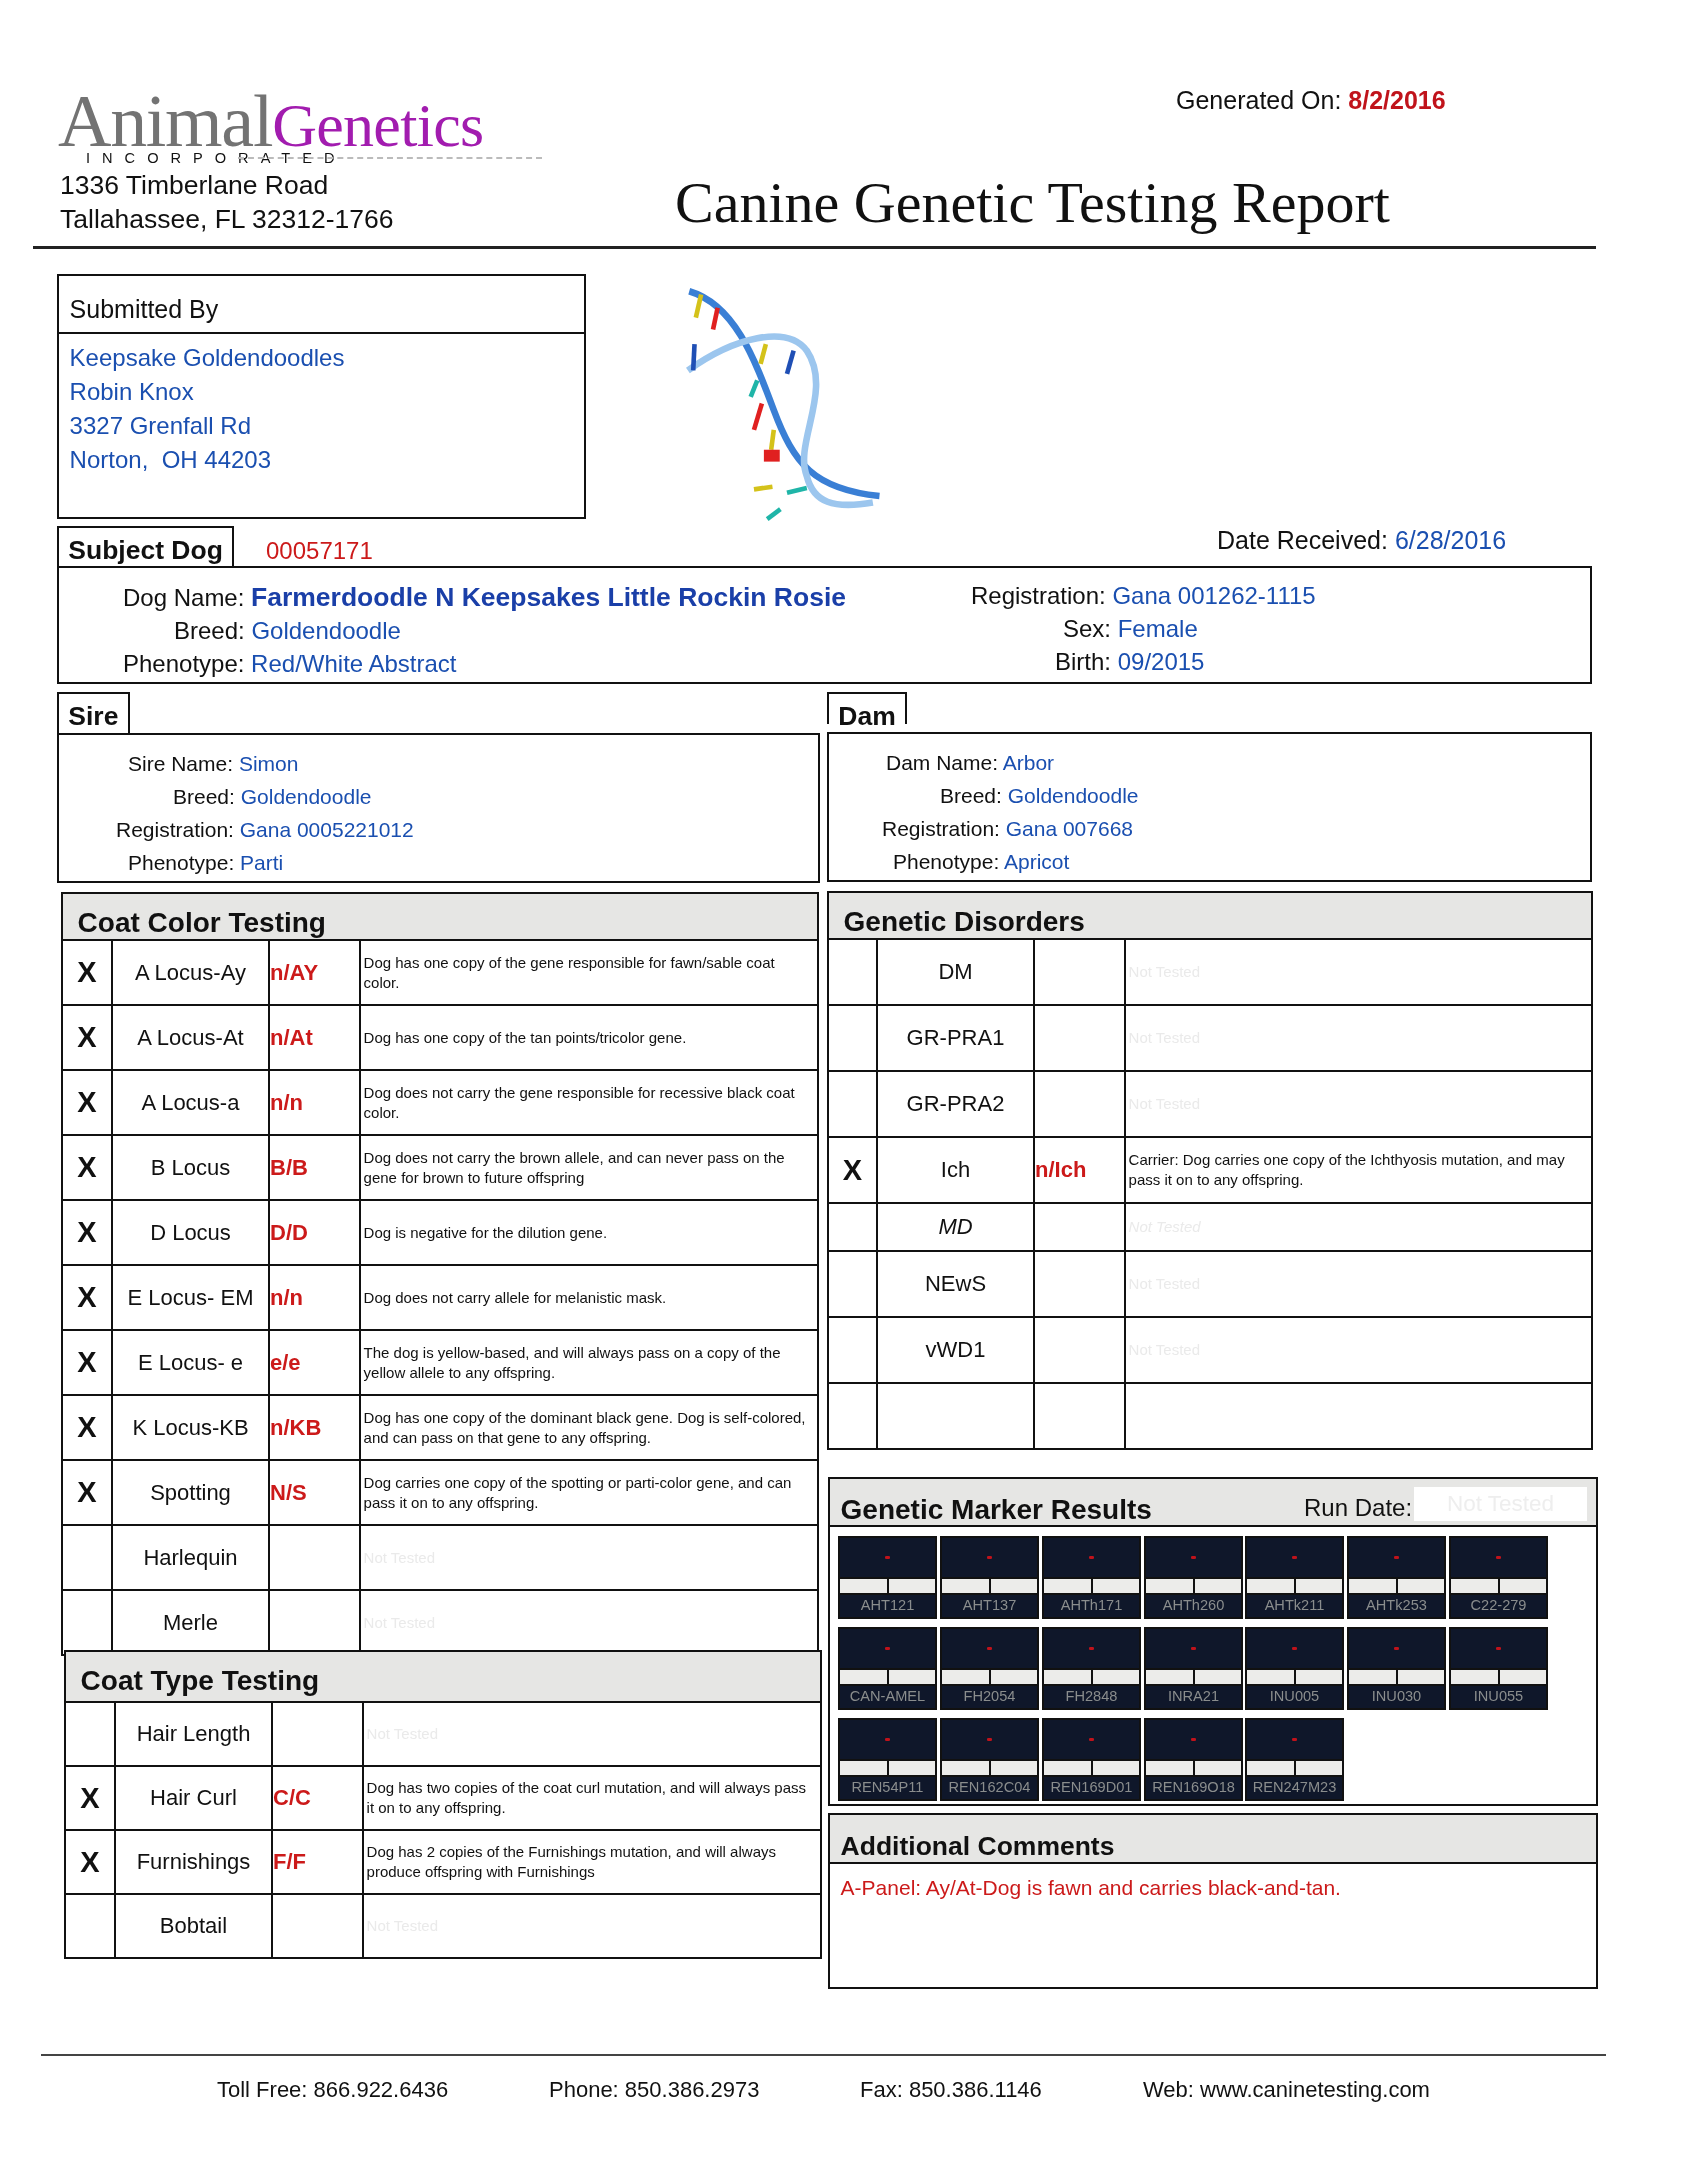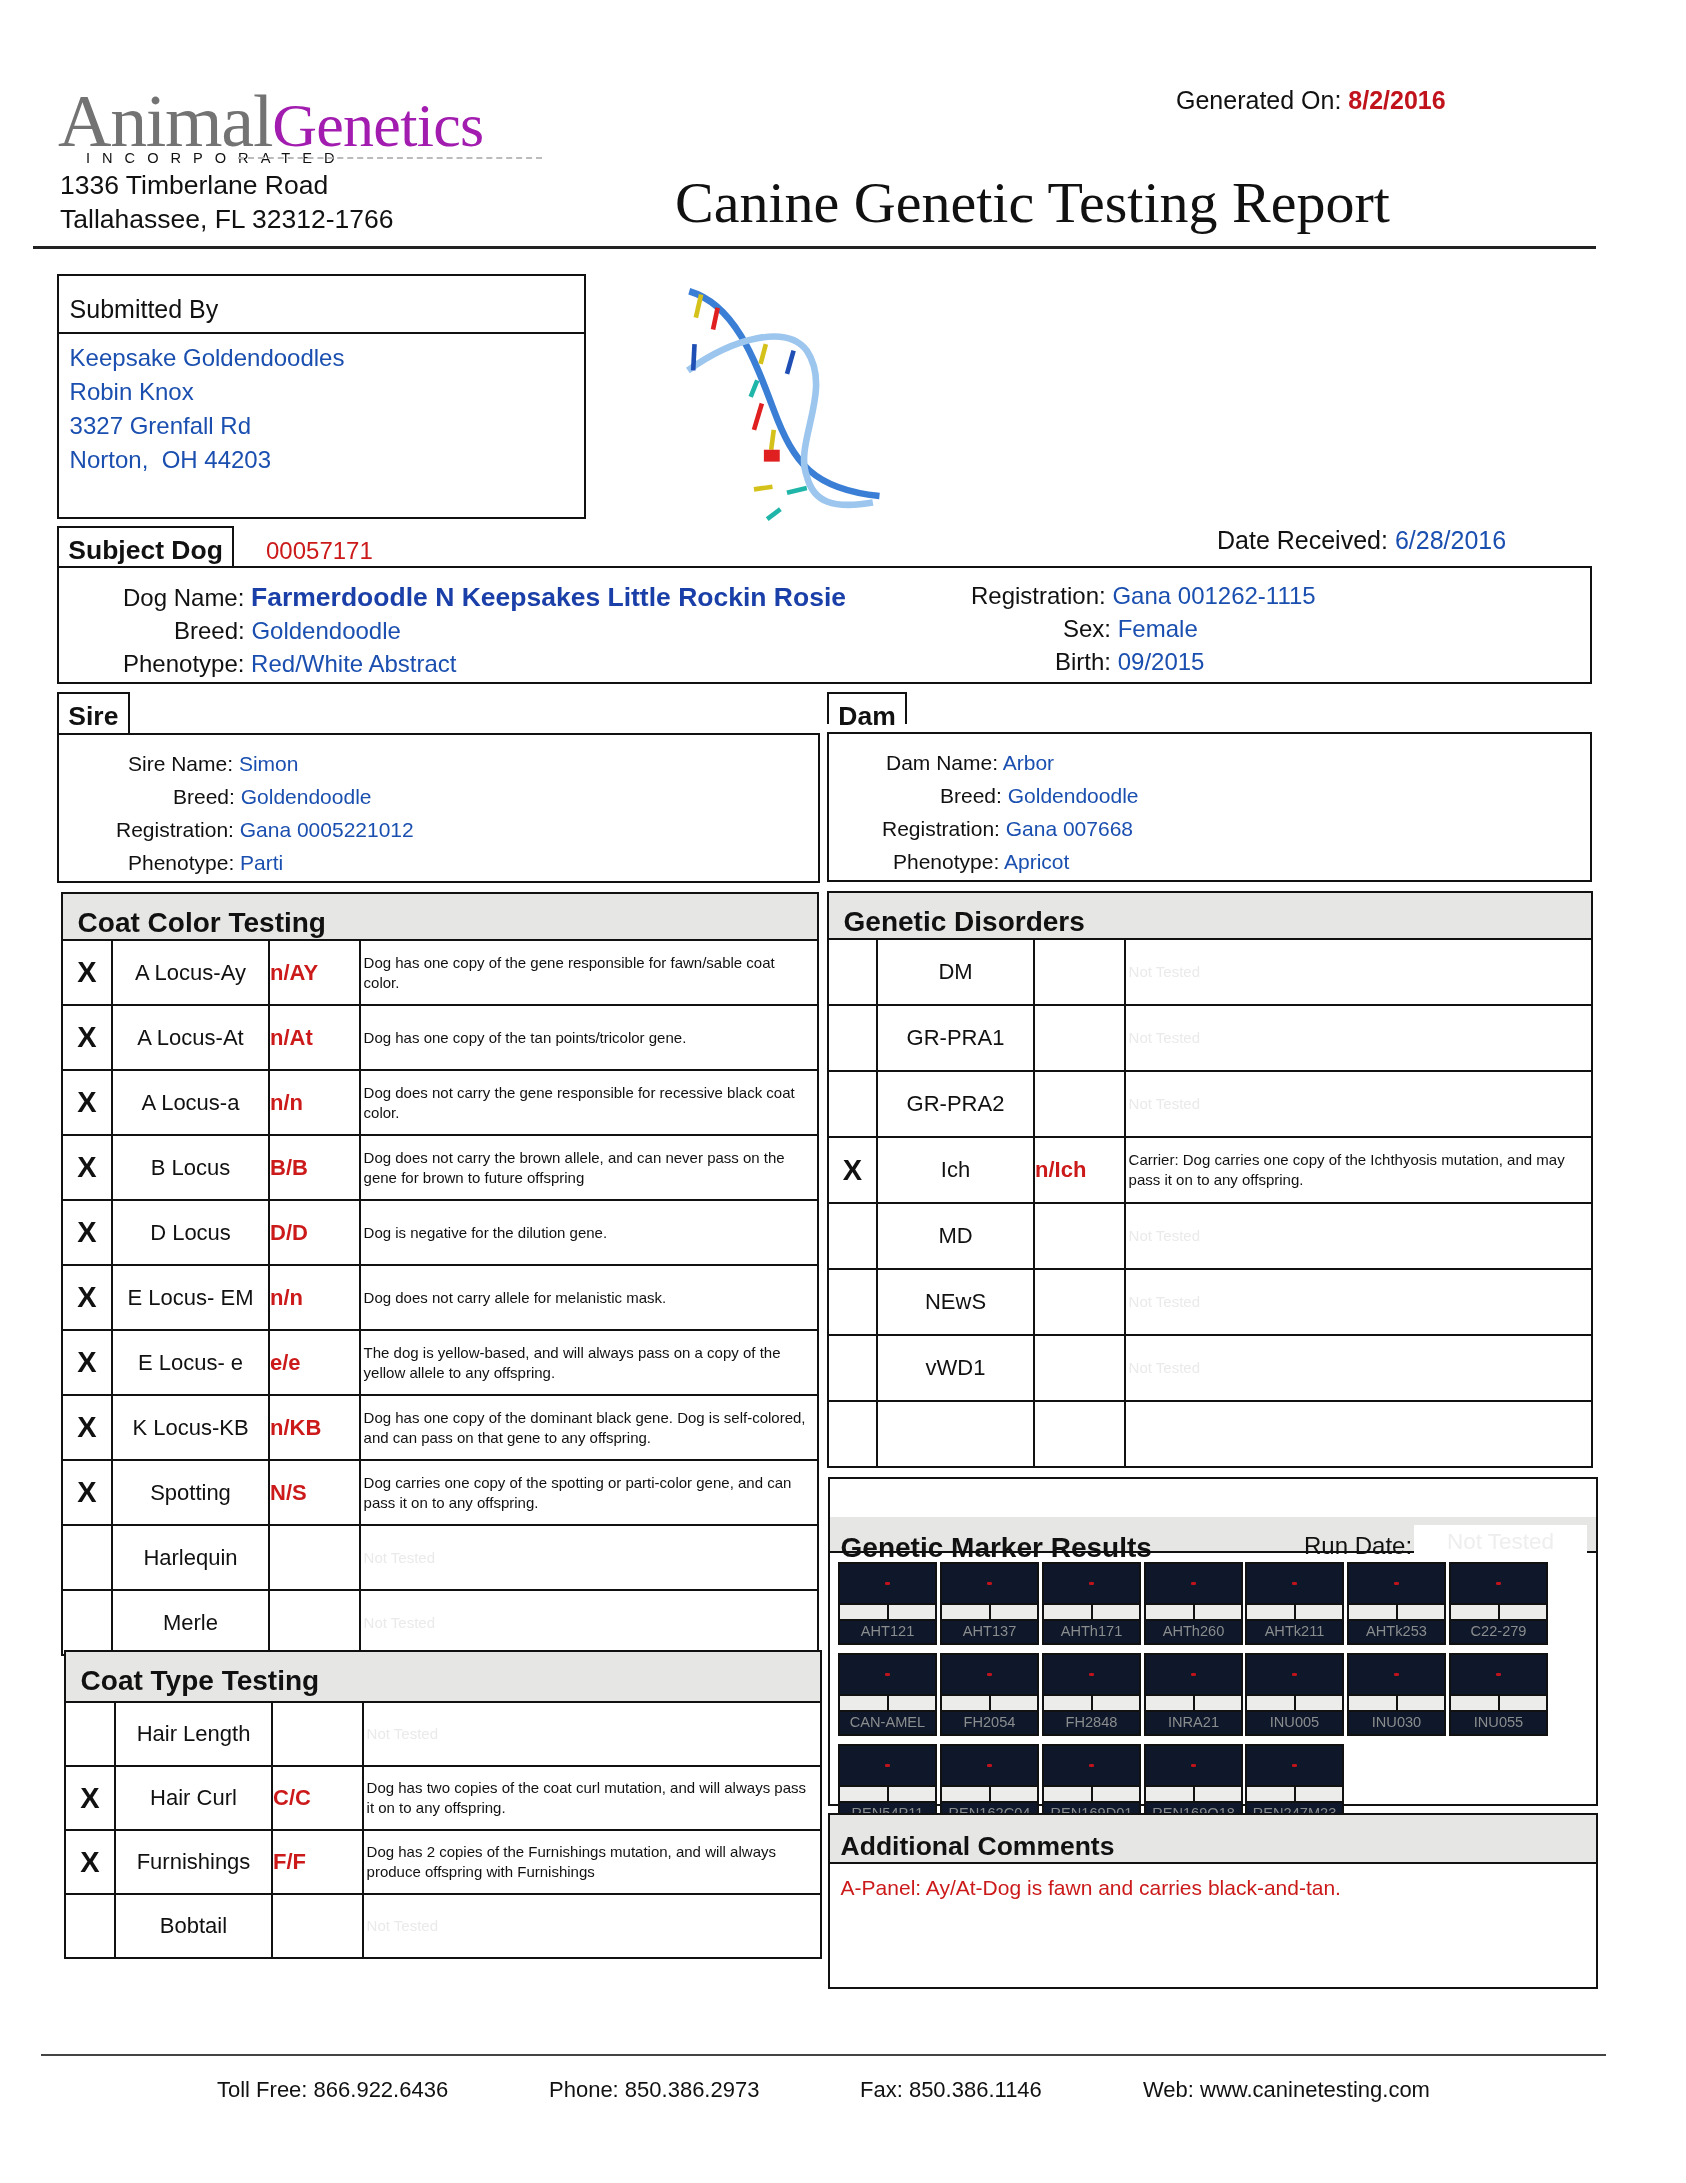--- a/index.html
+++ b/index.html
@@ -293,21 +293,21 @@
           <td class="nm">GR-PRA2</td>
           <td class="res"></td>
           <td class="desc"><span class="nt">Not Tested</span></td>
         </tr>
         <tr style="height: 66px;">
           <td class="chk">X</td>
           <td class="nm">Ich</td>
           <td class="res">n/Ich</td>
           <td class="desc">Carrier: Dog carries one copy of the Ichthyosis mutation, and may pass it on to any offspring.</td>
         </tr>
-        <tr style="height: 66px;">
+        <tr style="height: 48px; font-style: italic;">
           <td class="chk"></td>
           <td class="nm">MD</td>
           <td class="res"></td>
           <td class="desc"><span class="nt">Not Tested</span></td>
         </tr>
         <tr style="height: 66px;">
           <td class="chk"></td>
           <td class="nm">NEwS</td>
           <td class="res"></td>
           <td class="desc"><span class="nt">Not Tested</span></td>
@@ -322,21 +322,21 @@
           <td class="chk"></td>
           <td class="nm"></td>
           <td class="res"></td>
           <td class="desc"></td>
         </tr>
       </tbody>
   </table>
 </div>
 
 <div class="abs" style="left:828px; top:1477px; width:770px; height:329px; border:2px solid #111;">
-  <div style="background:#e6e6e4; height:36px; border-bottom:2px solid #111; position:relative;margin-top:38px;">
+  <div style="background:#e6e6e4; height:48px; border-bottom:2px solid #111; position:relative;">
     <div style="position:absolute; left:10.6px; top:14.6px; font-size:28px; font-weight:bold;">Genetic Marker Results</div>
     <div style="position:absolute; left:474px; top:14.6px; font-size:24px;">Run Date:</div>
     <div style="position:absolute; left:584px; top:8px; width:173px; height:34px; background:#fff; color:#eeeeee; font-size:22.5px; text-align:center; line-height:34px;">Not Tested</div>
   </div>
   <div id="marker-grid" style="position:relative;">
       <div class="mk" style="left: 8px; top: 9.3px;">
         <div class="top">
           <span class="dot"></span>
         </div>
         <div class="mid">

